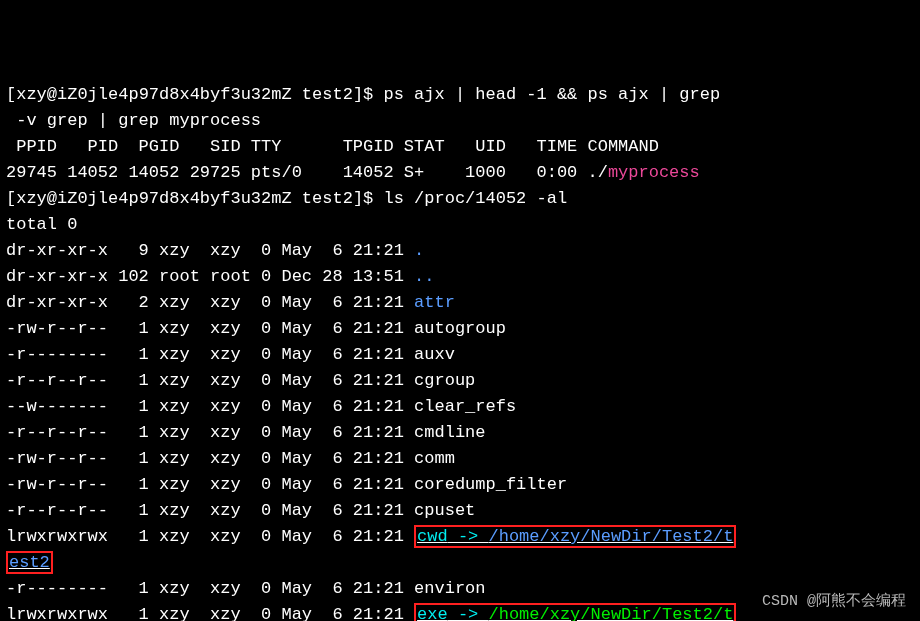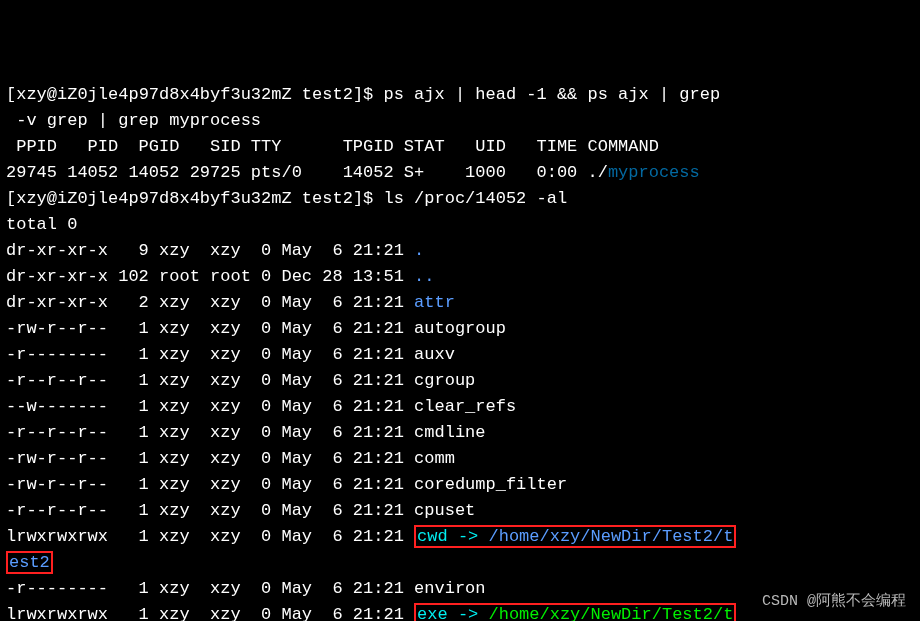--- a/index.html
+++ b/index.html
@@ -12,23 +12,23 @@
     line-height: 26px;
     color: #ffffff;
     white-space: pre;
     width: 920px;
     height: 621px;
     overflow: hidden;
     position: relative;
   }
   .cyan { color: #00eef0; }
   .blue { color: #5b9dff; }
-  .red  { color: #0369a1; }
+  .red  { color: #ec4899; }
   .green{ color: #00f000; }
-  .hl-red { border: 2px solid #ff2020; padding: 0 1px; }
+  .hl-red { border: 2px solid #ff2020; padding: 0 1px; text-decoration: underline; }
   .watermark{
     position:absolute; right:14px; bottom:6px;
     color:#b8b8b8; font-family: Liberation Mono, monospace; font-size:15px;
   }
 </style>
 </head>
 <body>
 
 
 <div id="term"><div><span>[</span><span>xzy</span><span>@</span><span>iZ0jle4p97d8x4byf3u32mZ</span><span> test2</span><span>]$ </span><span>ps ajx | head -1 &amp;&amp; ps ajx | grep</span></div><div><span> -v grep | grep myprocess</span></div><div><span> PPID   PID  PGID   SID TTY      TPGID STAT   UID   TIME COMMAND</span></div><div><span>29745 14052 14052 29725 pts/0    14052 S+    1000   0:00 ./</span><span class="red">myprocess</span></div><div><span>[</span><span>xzy</span><span>@</span><span>iZ0jle4p97d8x4byf3u32mZ</span><span> test2</span><span>]$ </span><span>ls /proc/14052 -al</span></div><div><span>total 0</span></div><div><span>dr-xr-xr-x   9 xzy  xzy  0 May  6 21:21 </span><span class="blue">.</span></div><div><span>dr-xr-xr-x 102 root root 0 Dec 28 13:51 </span><span class="blue">..</span></div><div><span>dr-xr-xr-x   2 xzy  xzy  0 May  6 21:21 </span><span class="blue">attr</span></div><div><span>-rw-r--r--   1 xzy  xzy  0 May  6 21:21 </span><span>autogroup</span></div><div><span>-r--------   1 xzy  xzy  0 May  6 21:21 </span><span>auxv</span></div><div><span>-r--r--r--   1 xzy  xzy  0 May  6 21:21 </span><span>cgroup</span></div><div><span>--w-------   1 xzy  xzy  0 May  6 21:21 </span><span>clear_refs</span></div><div><span>-r--r--r--   1 xzy  xzy  0 May  6 21:21 </span><span>cmdline</span></div><div><span>-rw-r--r--   1 xzy  xzy  0 May  6 21:21 </span><span>comm</span></div><div><span>-rw-r--r--   1 xzy  xzy  0 May  6 21:21 </span><span>coredump_filter</span></div><div><span>-r--r--r--   1 xzy  xzy  0 May  6 21:21 </span><span>cpuset</span></div><div><span>lrwxrwxrwx   1 xzy  xzy  0 May  6 21:21 </span><span class="hl-red"><span class="cyan">cwd</span><span class="cyan"> -&gt; </span><span class="blue">/home/xzy/NewDir/Test2/t</span></span></div><div><span class="hl-red"><span class="blue">est2</span></span></div><div><span>-r--------   1 xzy  xzy  0 May  6 21:21 </span><span>environ</span></div><div><span>lrwxrwxrwx   1 xzy  xzy  0 May  6 21:21 </span><span class="hl-red"><span class="cyan">exe</span><span class="cyan"> -&gt; </span><span class="green">/home/xzy/NewDir/Test2/t</span></span></div></div>

